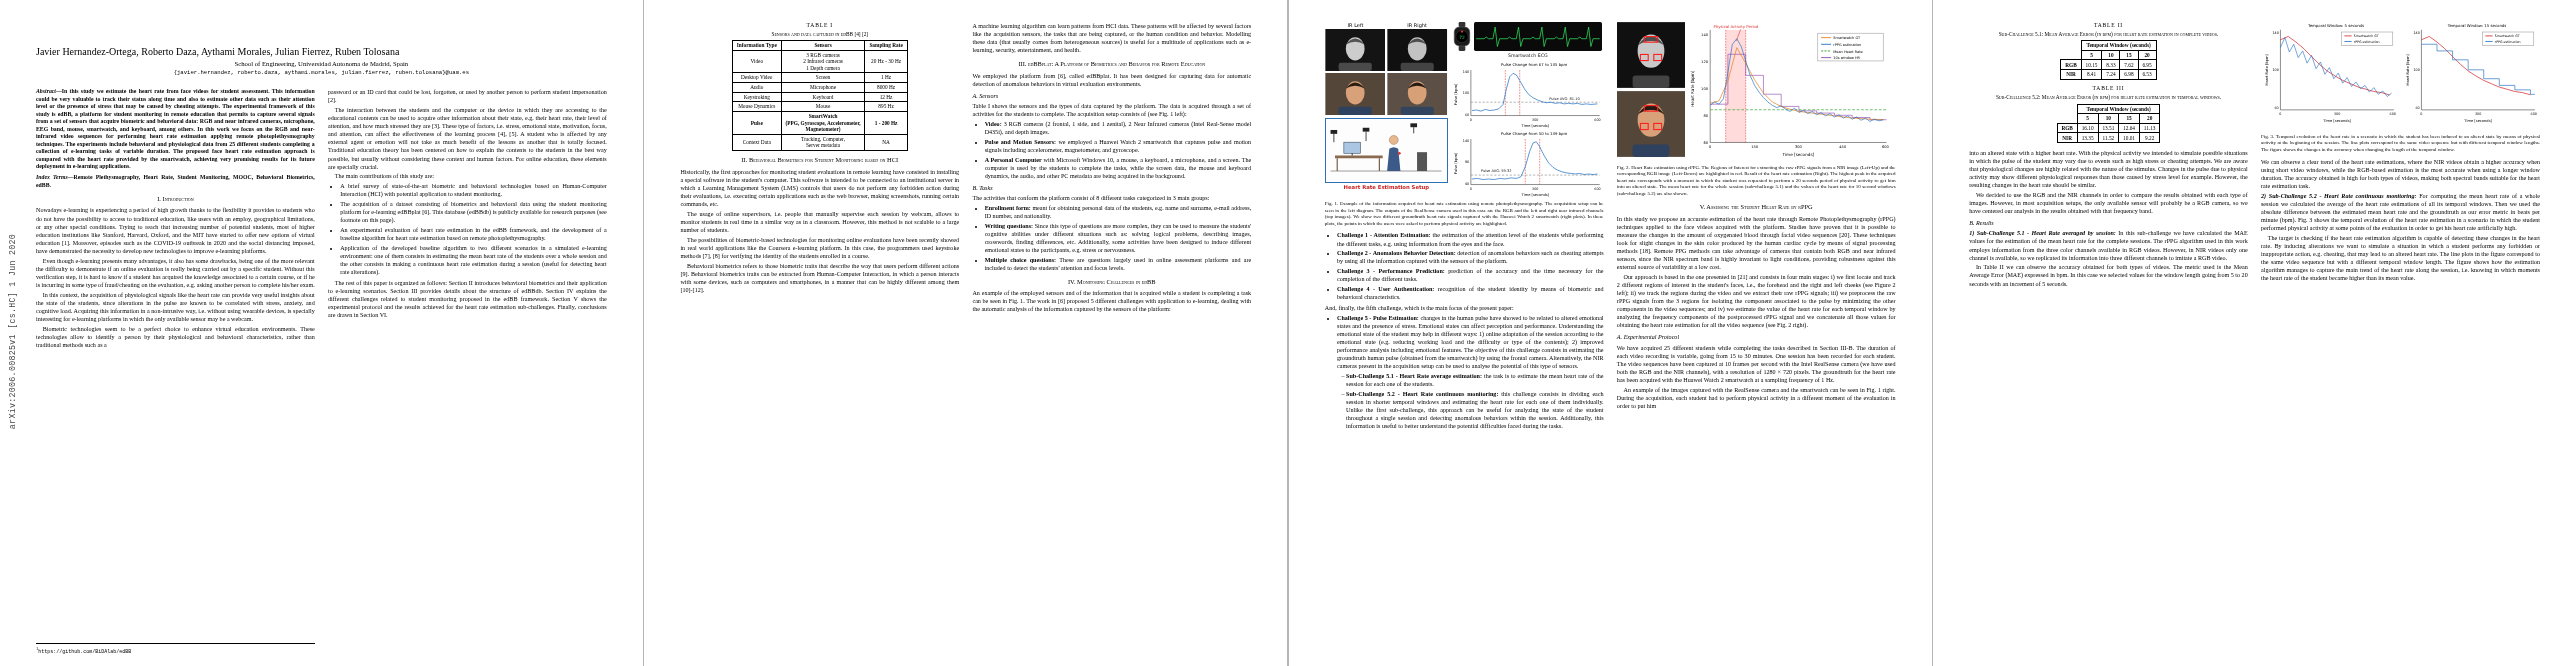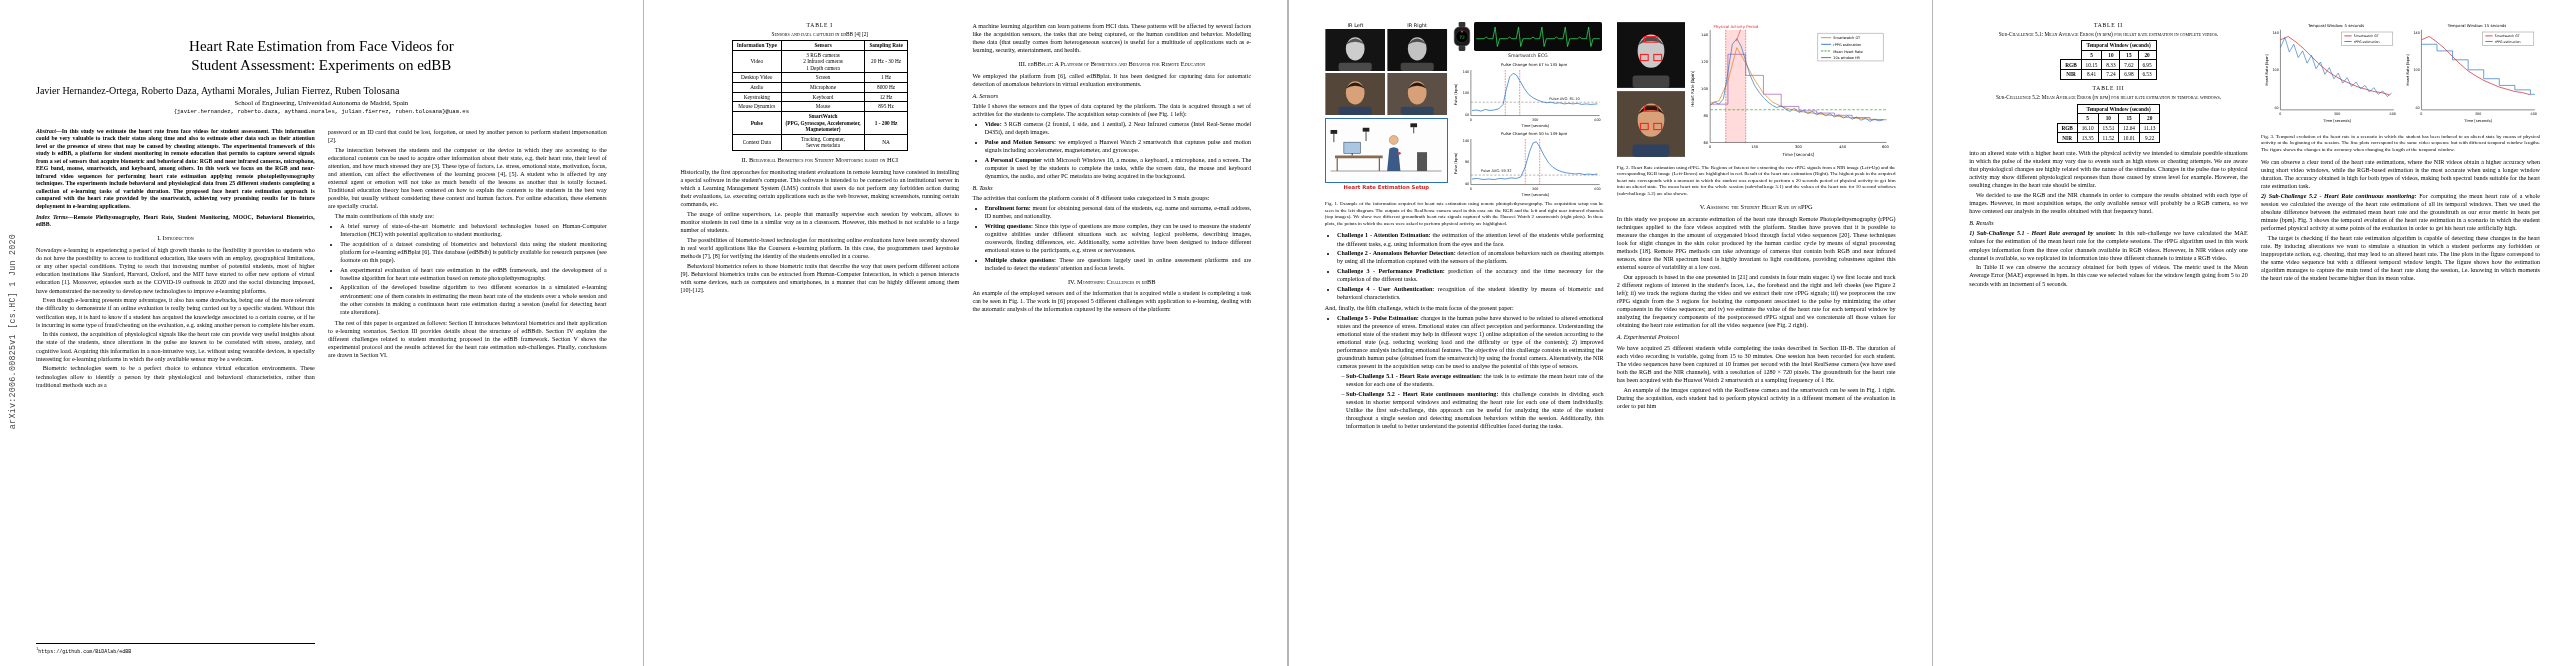--- a/index.html
+++ b/index.html
@@ -58,22 +58,20 @@
 svg text{font-family:"DejaVu Sans",sans-serif;}
 </style>
 </head>
 <body>
 
 <div class="pages">
 
   <div class="page">
     <div class="arxiv">arXiv:2006.00825v1  [cs.HC]  1 Jun 2020</div>
     <div class="p1head">
-      <h1 class="title">Heart Rate Estimation from Face Videos for
-Student Assessment: Experiments on edBB</h1>
       <div class="authors">Javier Hernandez-Ortega, Roberto Daza, Aythami Morales, Julian Fierrez, Ruben Tolosana</div>
       <div class="affil">School of Engineering, Universidad Autonoma de Madrid, Spain</div>
       <div class="emails">{javier.hernandez, roberto.daza, aythami.morales, julian.fierrez, ruben.tolosana}@uam.es</div>
     </div>
     <div class="cols p1cols">
       <div class="col">
         <p class="abstract noind"><span class="ablead">Abstract—</span><span>In this study we estimate the heart rate from face videos for student assessment. This information could be very valuable to track their status along time and also to estimate other data such as their attention level or the presence of stress that may be caused by cheating attempts. The experimental framework of this study is edBB, a platform for student monitoring in remote education that permits to capture several signals from a set of sensors that acquire biometric and behavioral data: RGB and near infrared cameras, microphone, EEG band, mouse, smartwatch, and keyboard, among others. In this work we focus on the RGB and near-infrared video sequences for performing heart rate estimation applying remote photoplethysmography techniques. The experiments include behavioral and physiological data from 25 different students completing a collection of e-learning tasks of variable duration. The proposed face heart rate estimation approach is compared with the heart rate provided by the smartwatch, achieving very promising results for its future deployment in e-learning applications.</span></p>
         <p class="abstract noind"><span class="ablead">Index Terms—</span><span>Remote Plethysmography, Heart Rate, Student Monitoring, MOOC, Behavioral Biometrics, edBB.</span></p>
         <h3 class="sec">I. Introduction</h3>
         <p class="noind">Nowadays e-learning is experiencing a period of high growth thanks to the flexibility it provides to students who do not have the possibility to access to traditional education, like users with an employ, geographical limitations, or any other special conditions. Trying to reach that increasing number of potential students, most of higher education institutions like Stanford, Harvard, Oxford, and the MIT have started to offer new options of virtual education [1]. Moreover, episodes such as the COVID-19 outbreak in 2020 and the social distancing imposed, have demonstrated the necessity to develop new technologies to improve e-learning platforms.</p>

